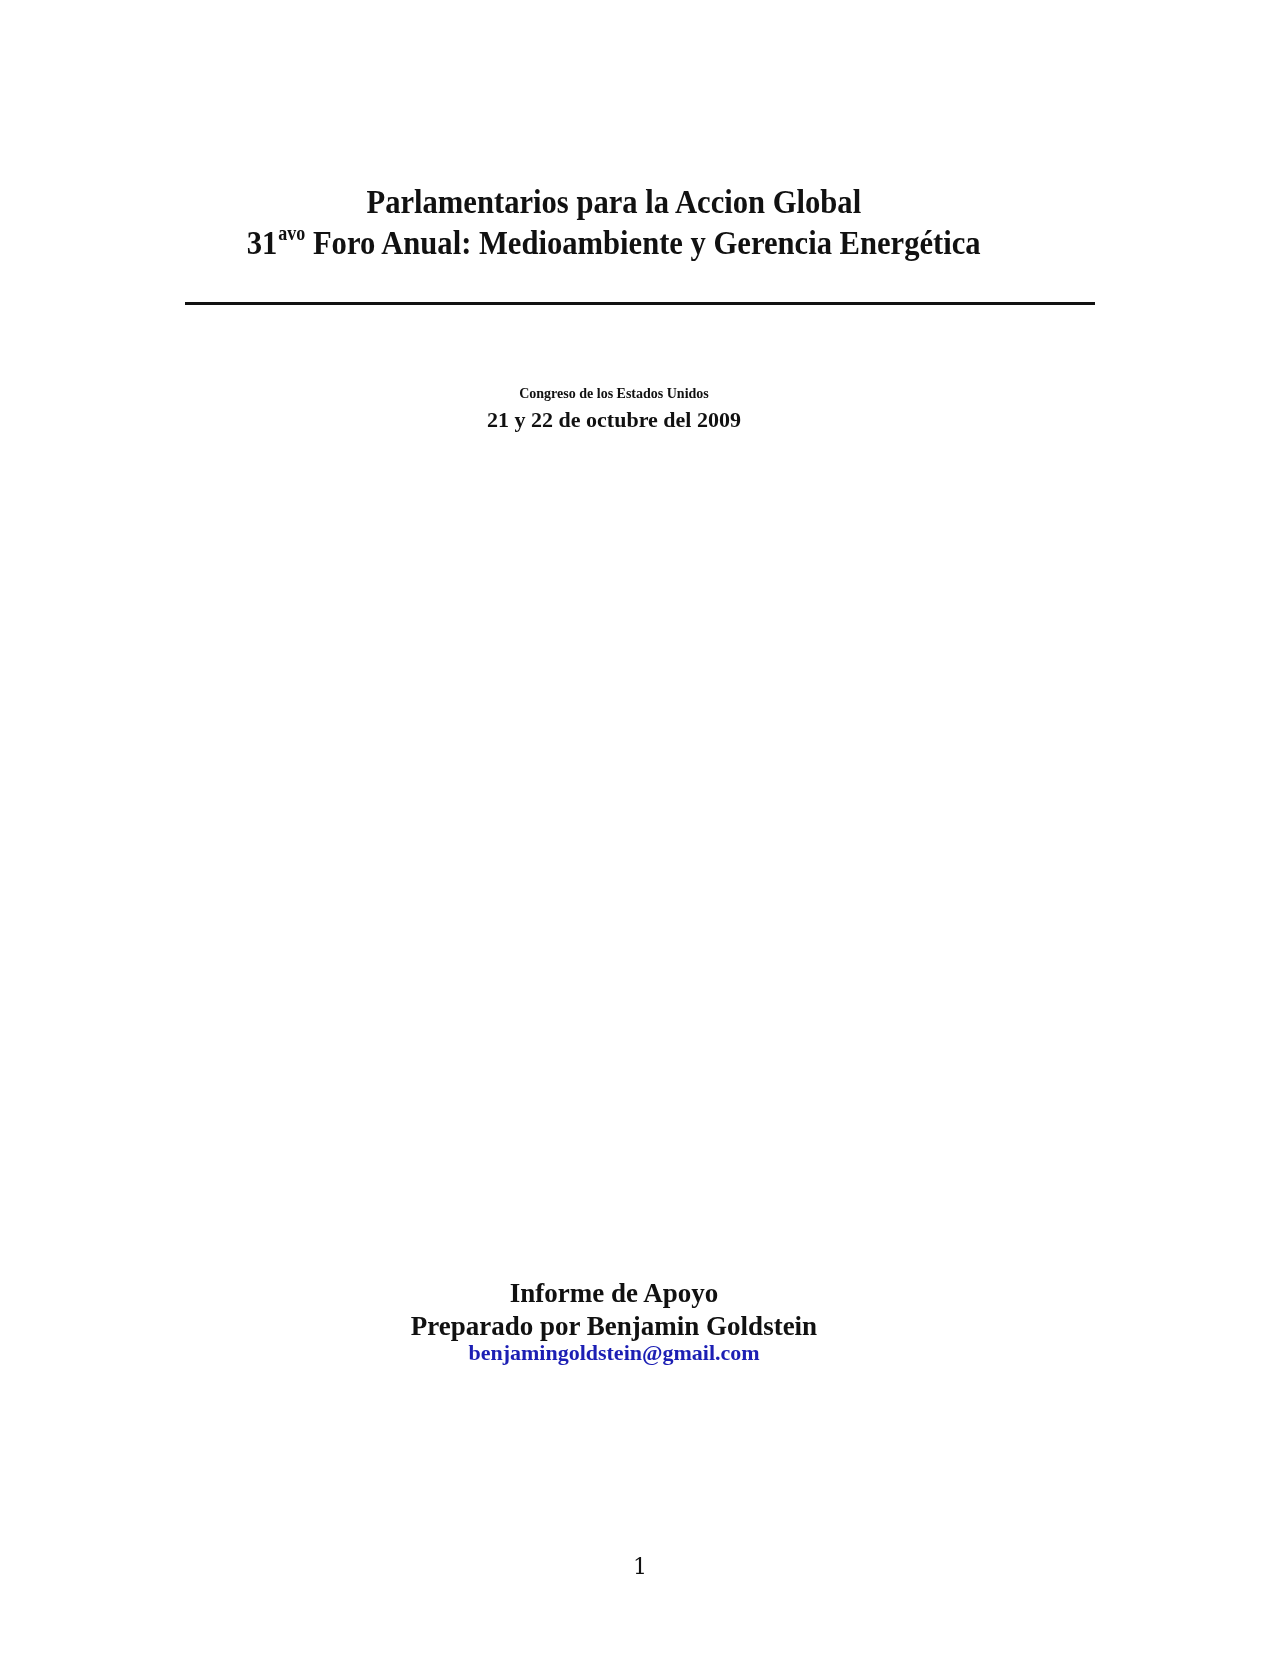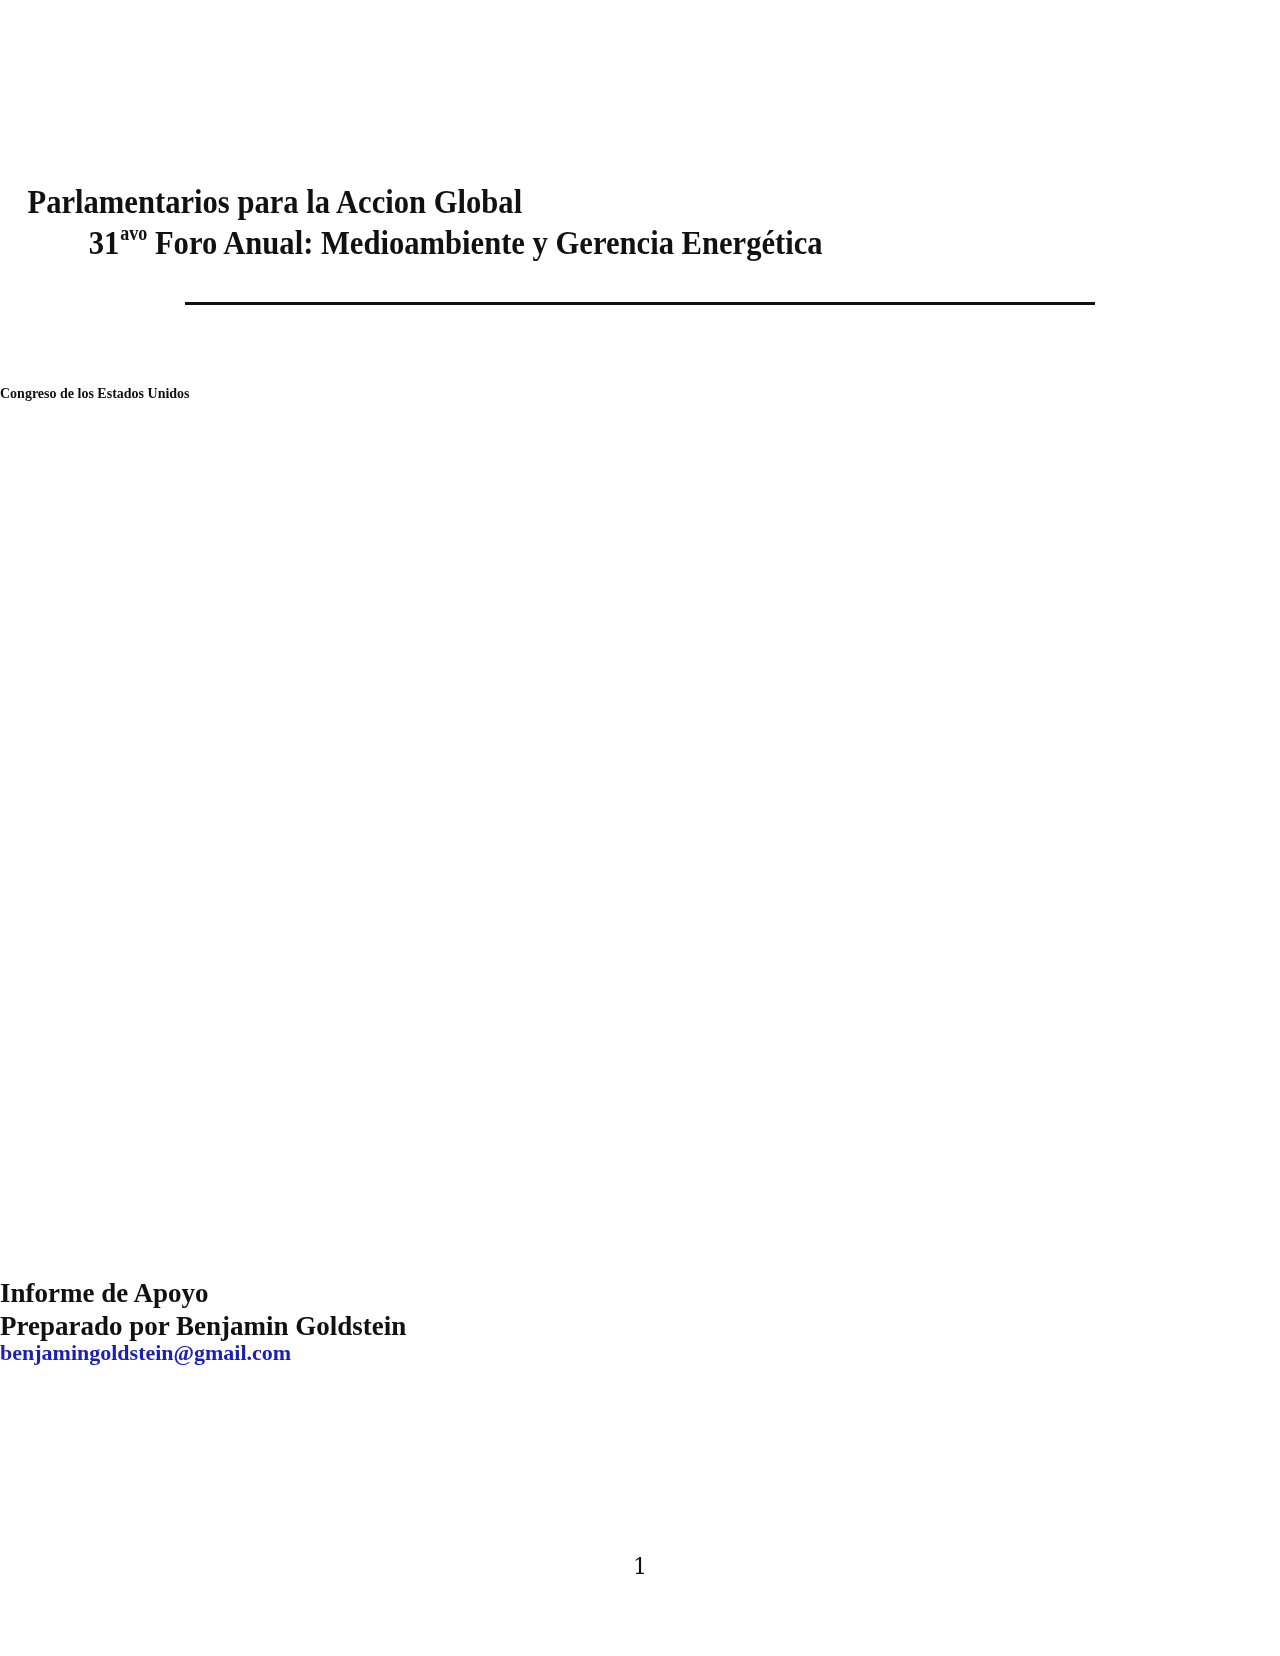--- a/index.html
+++ b/index.html
@@ -19,40 +19,39 @@
       position: absolute;
       left: 0; top: 0;
       width: 1280px;
       height: 1656px;
       background: #ffffff;
     }
     .line {
       position: absolute;
       left: 0;
       width: 1228px;
-      text-align: left;
+      text-align: center;
       white-space: nowrap;
       font-weight: bold;
     }
     .squeeze {
       display: inline-block;
       transform-origin: center center;
     }
     
     .title-1 {
       top: 182px;
       font-size: 34px;
       line-height: 40px;
     }
     .title-1 .squeeze { transform: scaleX(0.90); }
     .title-2 {
       top: 223px;
       font-size: 34px;
       line-height: 40px;
-      margin-left: 48px;
     }
     .title-2 .squeeze { transform: scaleX(0.90); }
     .sup {
       font-size: 20px;
       vertical-align: 0;
       position: relative;
       top: -14px;
       margin-left: 1px;
     }
     .rule {
@@ -115,20 +114,21 @@
     <span class="squeeze">Parlamentarios para la Accion Global</span>
   </div>
 
   <div class="line title-2">
     <span class="squeeze"><span>31</span><span class="sup">avo</span><span> Foro Anual: Medioambiente y Gerencia Energética</span></span>
   </div>
 
   <div class="rule"></div>
 
   <div class="line congress-1">Congreso de los Estados Unidos</div>
+  <div class="line congress-2">21 y 22 de octubre del 2009</div>
 
   <div class="line report-1">Informe de Apoyo</div>
   <div class="line report-email">
     <a class="email-link" style="color:#1c1fb4;">benjamingoldstein@gmail.com</a>
   </div>
   <div class="line report-2">Preparado por Benjamin Goldstein</div>
 
   <div class="page-number">1</div>
 
 </div>

